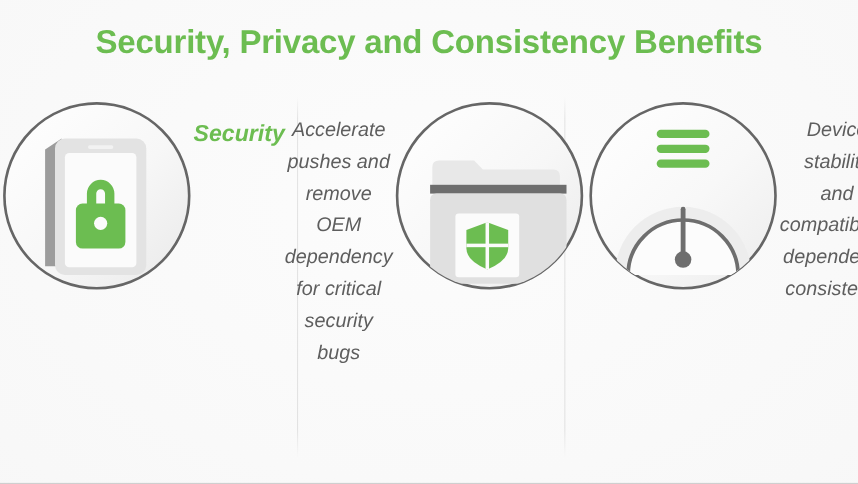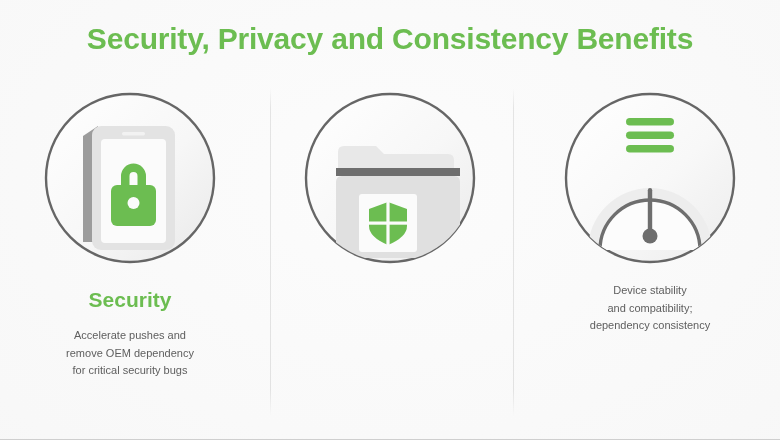--- a/index.html
+++ b/index.html
@@ -47,22 +47,23 @@
     left: 0;
     width: 780px;
     height: 330px;
     display: flex;
     flex-direction: row;
   }
   .column {
     position: relative;
     flex: 1 1 0;
     display: flex;
-    flex-direction: column;
-    align-items: center;
+    flex-direction: row;
+    align-items: flex-start;
+    font-style: italic;
   }
 
   .divider {
     position: absolute;
     top: 88px;
     width: 1px;
     height: 328px;
     background: linear-gradient(to bottom, rgba(200,200,200,0) 0%, #e4e4e4 6%, #e2e2e2 92%, rgba(200,200,200,0) 100%);
   }
   .divider.d1 { left: 270px; }
@@ -80,21 +81,21 @@
   .col-title {
     margin-top: 22px;
     font-size: 21px;
     font-weight: bold;
     color: #6cbd51;
     font-family: "Liberation Sans", sans-serif;
     line-height: 1.1;
   }
   .col-desc {
     margin-top: 16px;
-    font-size: 11px;
+    font-size: 18px;
     line-height: 1.6;
     color: #5e5e5e;
     text-align: center;
     font-family: "Liberation Sans", sans-serif;
     max-width: 215px;
     white-space: pre-line;
   }
 </style>
 </head>
 <body>

